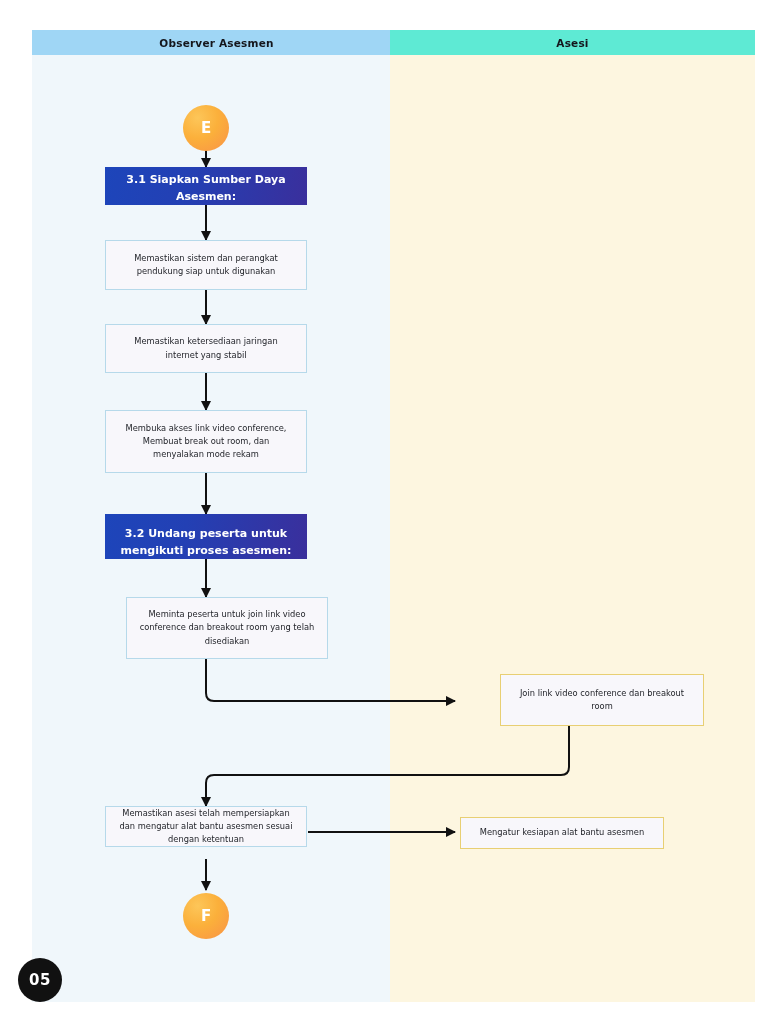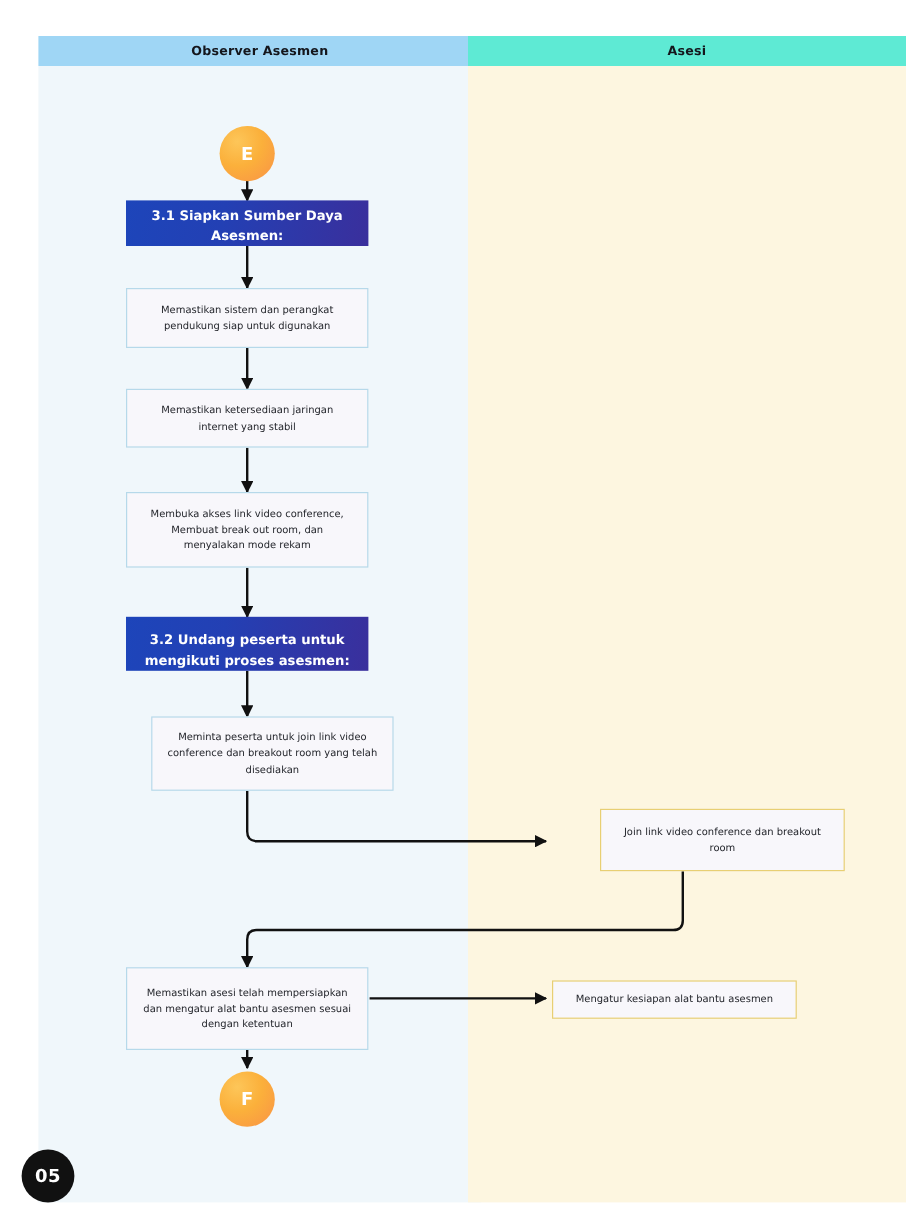--- a/index.html
+++ b/index.html
@@ -204,21 +204,21 @@
   </div>
 
   <div class="proc-box blue" style="left:105px; top:597px; width:202px; height:62px;margin-left:21px;">
     <span>Meminta peserta untuk join link video conference dan breakout room yang telah disediakan</span>
   </div>
 
   <div class="proc-box yellow" style="left:460px; top:674px; width:204px; height:52px;margin-left:40px;">
     <span>Join link video conference dan breakout room</span>
   </div>
 
-  <div class="proc-box blue" style="left:105px; top:806px; width:202px; height:69px;">
+  <div class="proc-box blue" style="left:105px; top:806px; width:202px; height:41px;">
     <span>Memastikan asesi telah mempersiapkan dan mengatur alat bantu asesmen sesuai dengan ketentuan</span>
   </div>
 
   <div class="proc-box yellow" style="left:460px; top:817px; width:204px; height:32px;">
     <span>Mengatur kesiapan alat bantu asesmen</span>
   </div>
 
   <div class="terminator" style="left:183px; top:893px;">
     <span>F</span>
   </div>

